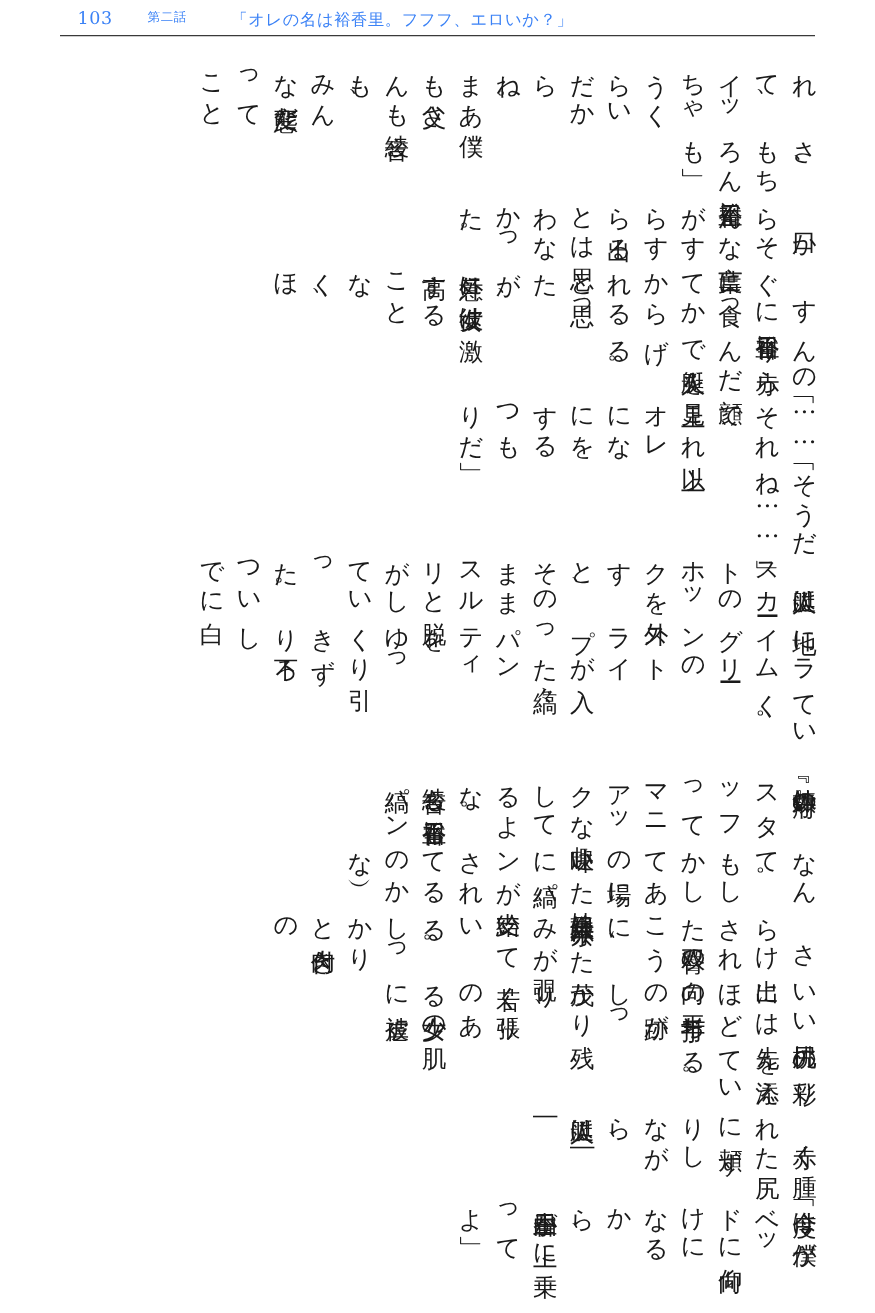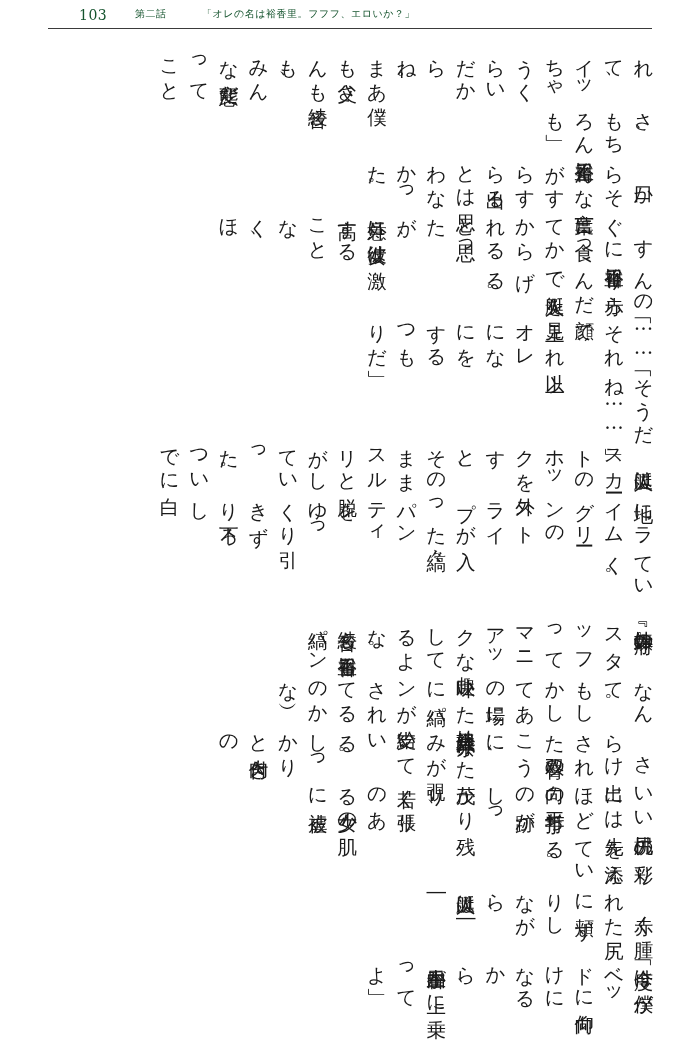--- a/index.html
+++ b/index.html
@@ -13,47 +13,47 @@
     height: 1050px;
     background: #ffffff;
     overflow: hidden;
     font-family: "DejaVu Serif", "Liberation Serif", serif;
     color: #1a1a1a;
   }
   
   .header {
     position: absolute;
     top: 0;
-    left: 17px;
+    left: 0;
     width: 648px;
     height: 30px;
     display: flex;
     align-items: center;
     font-size: 13px;
     letter-spacing: 0.04em;
-    color: #14532d;
+    color: #3b82f6;
   }
   .header .page-number {
     position: absolute;
     left: 62px;
     top: 7px;
     font-size: 14px;
     font-family: "DejaVu Serif", "Liberation Serif", serif;
   }
   .header .chapter-label {
     position: absolute;
     left: 118px;
     top: 7px;
     font-size: 10px;
   }
   .header .chapter-title {
     position: absolute;
     left: 185px;
     top: 7px;
-    font-size: 10px;
+    font-size: 13px;
   }
   .header-rule {
     position: absolute;
     top: 28px;
     left: 48px;
     width: 604px;
     height: 1px;
     background: #3a3a3a;
   }
   

